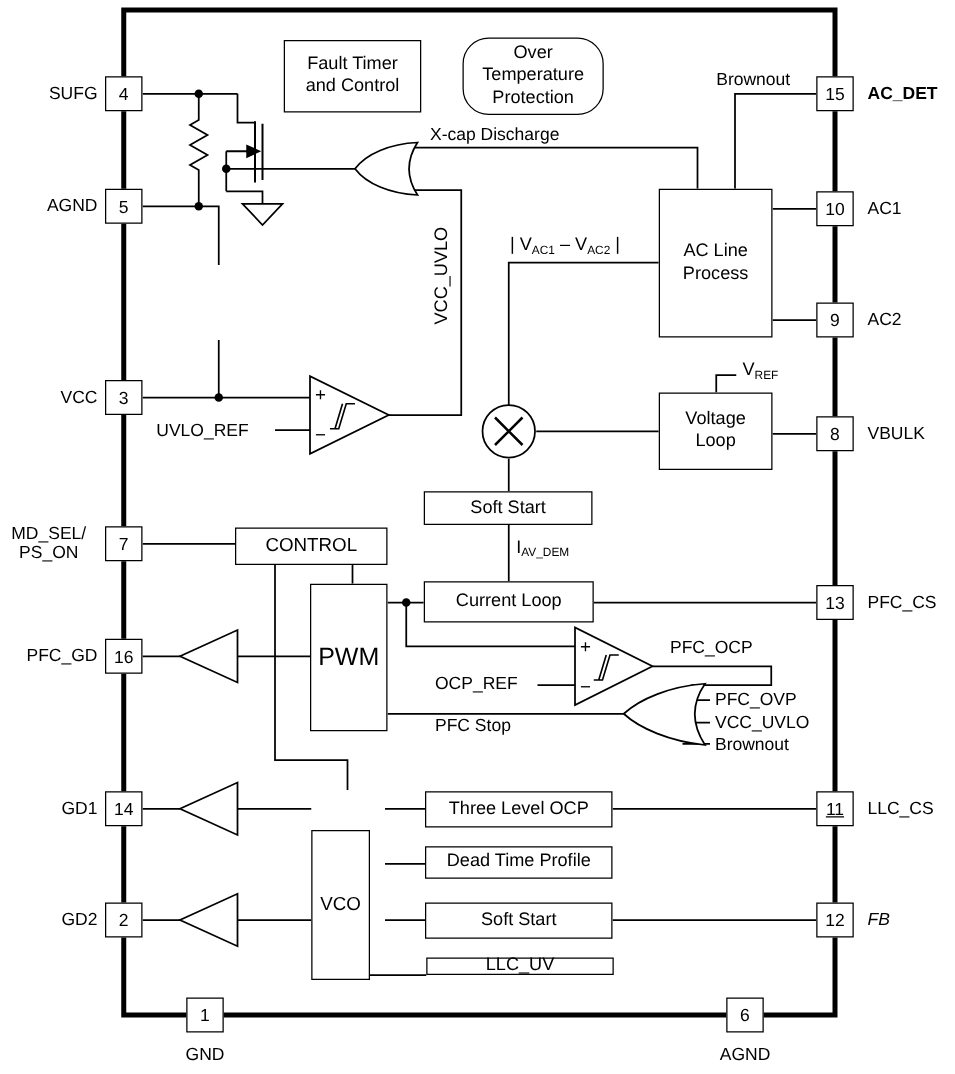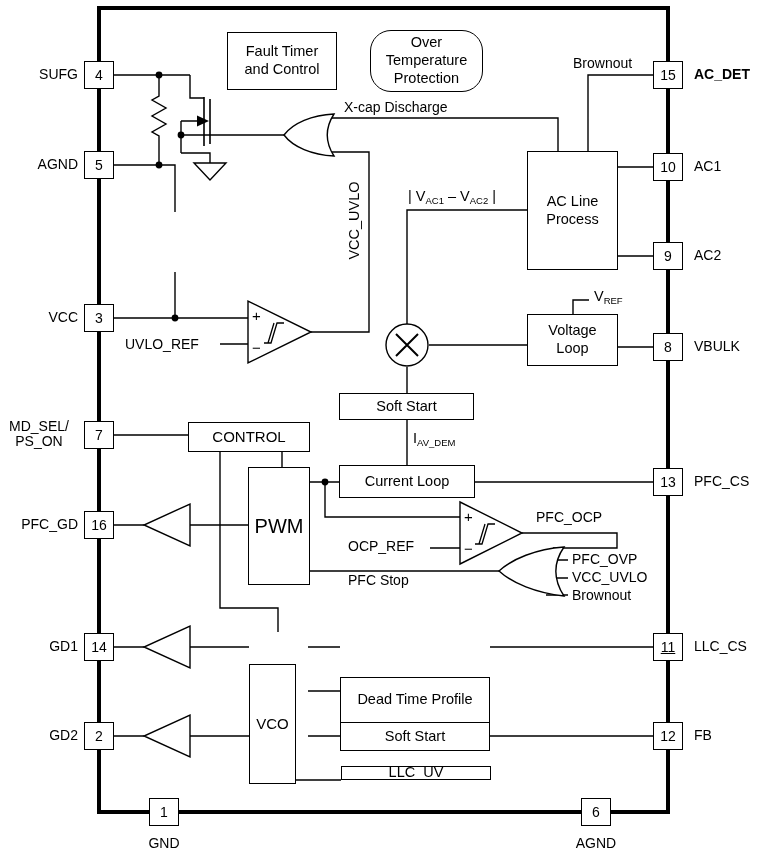--- a/index.html
+++ b/index.html
@@ -121,27 +121,28 @@
       <circle cx="159" cy="165" r="3.4"></circle>
       <circle cx="175" cy="318" r="3.4"></circle>
       <circle cx="325" cy="482" r="3.4"></circle>
       <circle cx="181" cy="135" r="3.4"></circle>
     </g>
   </svg>
 
   <div class="box" style="left:227px;top:32px;width:110px;height:58px;">Fault Timer and Control</div>
   <div class="box" style="left:370px;top:30px;width:113px;height:62px;border-radius:21px;">Over Temperature Protection</div>
   <div class="box" style="left:527px;top:151px;width:91px;height:119px;">AC Line Process</div>
-  <div class="box" style="left:527px;top:314px;width:91px;height:52px;">Voltage Loop</div>
+  <div class="box" style="left:527px;top:314px;width:91px;height:62px;">Voltage Loop</div>
   <div class="box" style="left:339px;top:393px;width:135px;height:27px;">Soft Start</div>
   <div class="box" style="left:188px;top:422px;width:122px;height:30px;font-size:15px;">CONTROL</div>
   <div class="box" style="left:339px;top:465px;width:136px;height:33px;">Current Loop</div>
   <div class="box" style="left:248px;top:467px;width:62px;height:118px;font-size:20px;">PWM</div>
   <div class="box" style="left:249px;top:664px;width:47px;height:120px;font-size:15px;">VCO</div>
-  <div class="box" style="left:340px;top:677px;width:150px;height:46px;">Dead Time Profile</div>
+  <div class="box" style="left:340px;top:633px;width:150px;height:29px;">Three Level OCP</div>
+  <div class="box" style="left:340px;top:677px;width:150px;height:26px;">Dead Time Profile</div>
   <div class="box" style="left:340px;top:722px;width:150px;height:29px;">Soft Start</div>
   <div class="box" style="left:341px;top:766px;width:150px;height:14px;">LLC_UV</div>
 
   <div class="pin" style="left:84px;top:61px;">
       <span>4</span>
     </div>
   <div class="pin" style="left:84px;top:151px;">
       <span>5</span>
     </div>
   <div class="pin" style="left:84px;top:304px;">
@@ -199,21 +200,21 @@
   <div class="lbl lbl-right" style="right:686px;top:517px;">PFC_GD</div>
   <div class="lbl lbl-right" style="right:686px;top:639px;">GD1</div>
   <div class="lbl lbl-right" style="right:686px;top:728px;">GD2</div>
 
   <div class="lbl" style="left:694px;top:67px;font-weight:bold;">AC_DET</div>
   <div class="lbl" style="left:694px;top:159px;">AC1</div>
   <div class="lbl" style="left:694px;top:248px;">AC2</div>
   <div class="lbl" style="left:694px;top:339px;">VBULK</div>
   <div class="lbl" style="left:694px;top:474px;">PFC_CS</div>
   <div class="lbl" style="left:694px;top:639px;">LLC_CS</div>
-  <div class="lbl" style="left:694px;top:728px;">FB</div>
+  <div class="lbl" style="left:694px;top:728px;font-style:italic;">FB</div>
 
   <div class="lbl lbl-center" style="left:134px;top:836px;width:60px;">GND</div>
   <div class="lbl lbl-center" style="left:566px;top:836px;width:60px;">AGND</div>
 
   <div class="lbl" style="left:573px;top:56px;">Brownout</div>
   <div class="lbl" style="left:344px;top:100px;">X-cap Discharge</div>
   <div class="vlab">VCC_UVLO</div>
   <div class="lbl" style="left:125px;top:337px;">UVLO_REF</div>
   <div class="lbl" style="left:348px;top:539px;">OCP_REF</div>
   <div class="lbl" style="left:536px;top:510px;">PFC_OCP</div>

